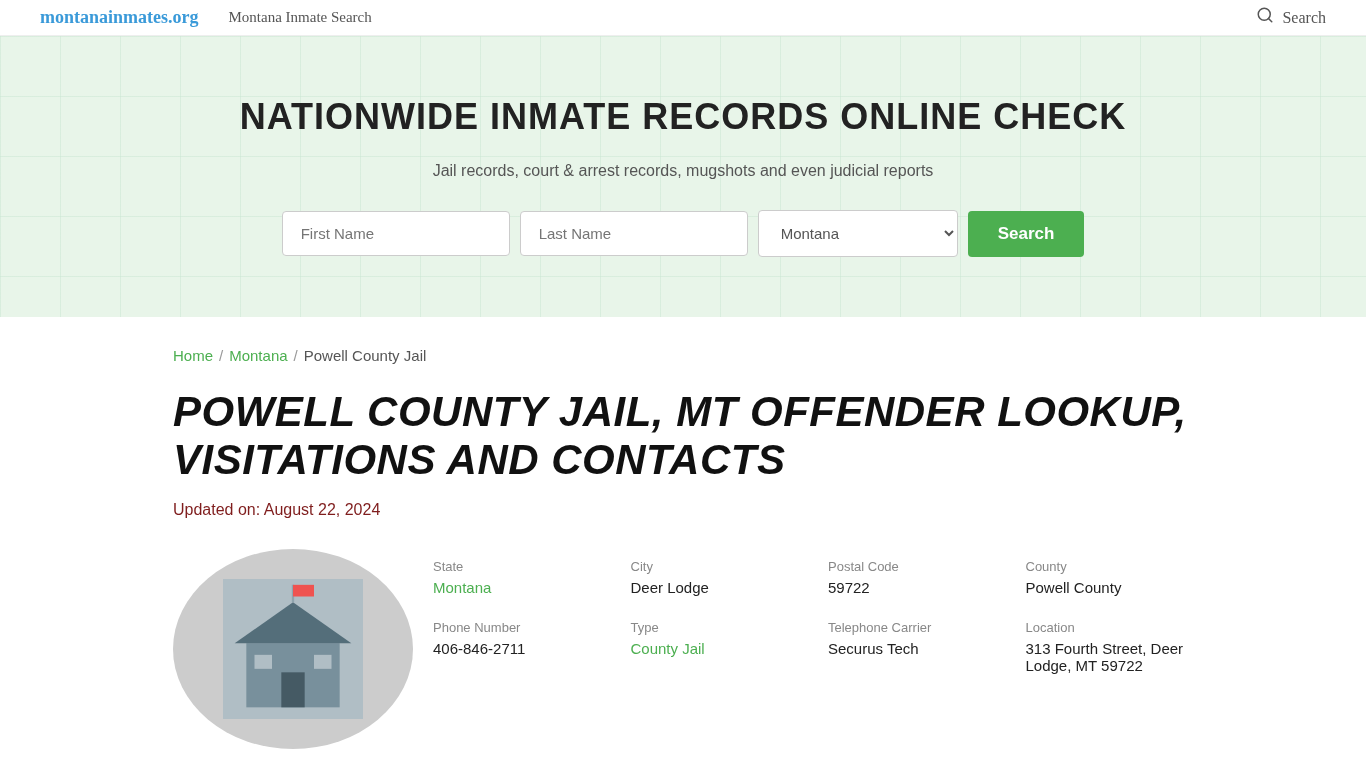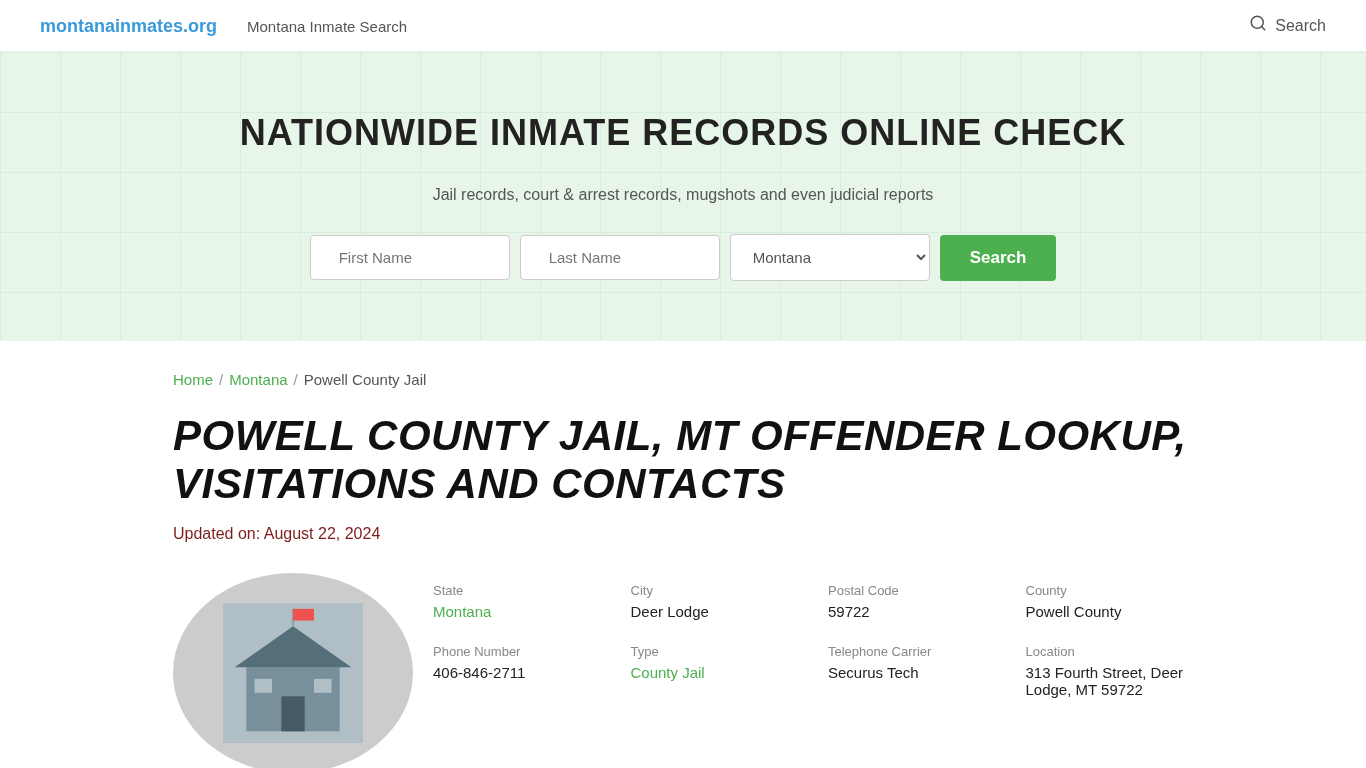--- a/index.html
+++ b/index.html
@@ -1,25 +1,26 @@
 <!DOCTYPE html>
 <html><head>
   <meta charset="utf-8">
   <style>
     * { margin: 0; padding: 0; box-sizing: border-box; }
     body { font-family: Arial, sans-serif; background: #fff; color: #333; font-size: 16px; }
 
     
     .header {
       display: flex;
-      align-items: flex-end;
+      align-items: center;
       justify-content: space-between;
-      padding: 14px 40px;
+      padding: 6px 40px;
       border-bottom: 1px solid #eee;
       background: #fff;
+      font-family: Liberation Serif, serif;
     }
     .header-left {
       display: flex;
       align-items: center;
       gap: 30px;
     }
     .header-logo {
       color: #3a9ad9;
       font-size: 18px;
       font-weight: bold;
@@ -48,40 +49,40 @@
         linear-gradient(90deg, rgba(200,230,210,0.5) 1px, transparent 1px);
       background-size: 60px 60px;
       padding: 60px 20px;
       text-align: center;
     }
     .hero-title {
       font-size: 36px;
       font-weight: 900;
       color: #222;
       letter-spacing: 1px;
-      margin-bottom: 32px;
+      margin-bottom: 24px;
     }
     .hero-subtitle {
       color: #555;
       font-size: 16px;
       margin-bottom: 30px;
     }
     .hero-form {
       display: flex;
       justify-content: center;
       align-items: center;
       gap: 10px;
       flex-wrap: wrap;
     }
     .hero-input {
-      padding: 13px 28px;
+      padding: 13px 18px;
       border: 1px solid #ccc;
       border-radius: 4px;
       font-size: 15px;
-      width: 200px;
+      width: 228px;
       background: #fff;
       color: #3b82f6;
       outline: none;
     }
     .hero-select {
       padding: 13px 18px;
       border: 1px solid #ccc;
       border-radius: 4px;
       font-size: 15px;
       width: 200px;

